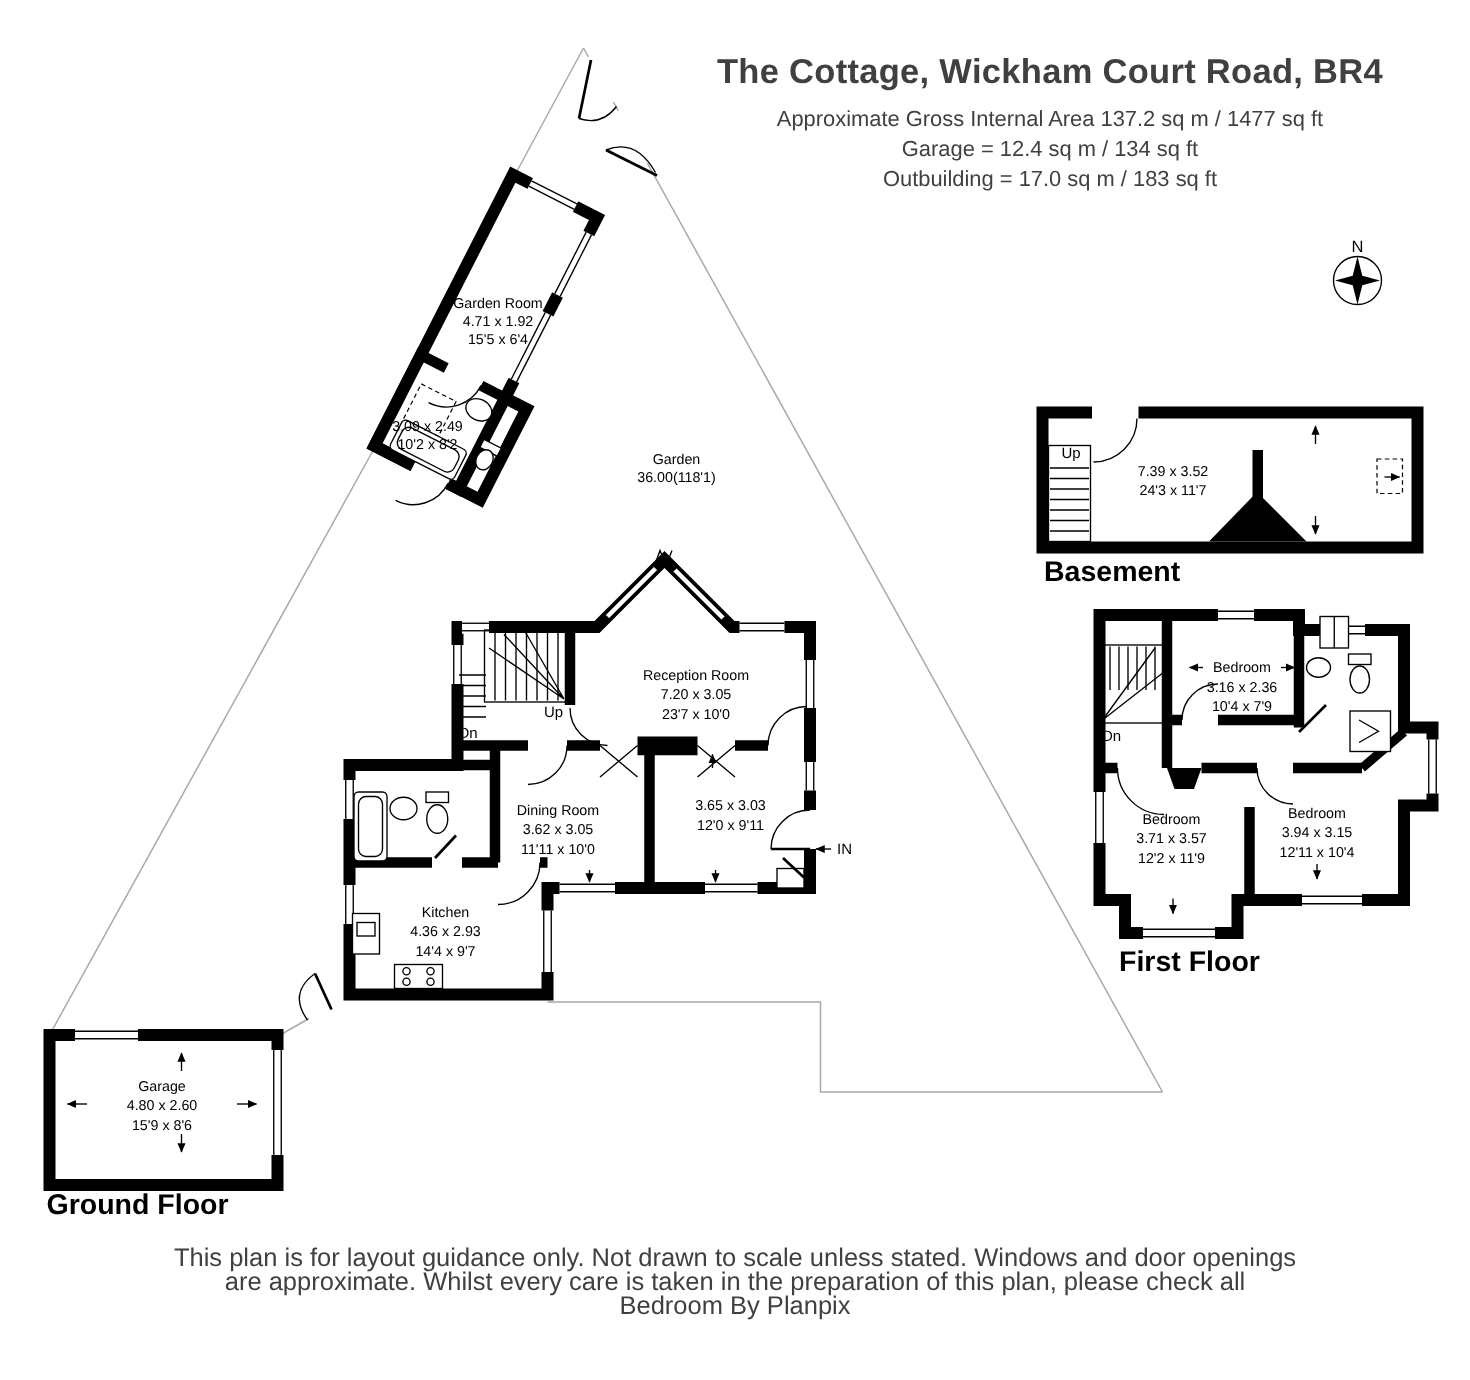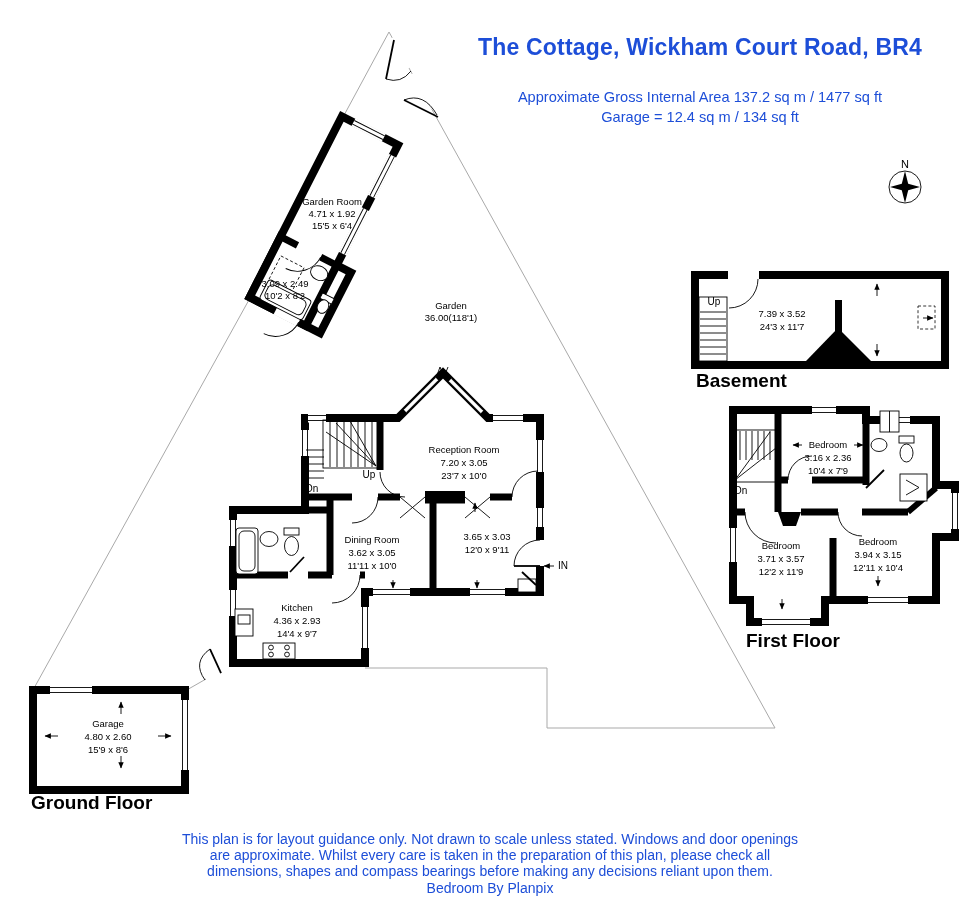--- a/index.html
+++ b/index.html
@@ -1,22 +1,22 @@
 <!DOCTYPE html>
 <html><head>
 <meta charset="utf-8">
 <style>
   html,body{margin:0;padding:0;background:#fff;}
   #page{position:relative;width:980px;height:920px;background:#fff;overflow:hidden;
-        font-family:"Liberation Sans",sans-serif;color:#1d4ed8;}
+        font-family:"Liberation Sans",sans-serif;color:#404040;}
   #hdr{position:absolute;left:420px;top:34px;width:560px;text-align:center;}
   #hdr .t{font-size:23px;font-weight:bold;letter-spacing:.2px;}
-  #hdr .s{font-size:14.6px;line-height:20px;margin-top:26px;}
+  #hdr .s{font-size:14.6px;line-height:20px;margin-top:9px;}
   #ftr{position:absolute;left:0;top:831px;width:980px;text-align:center;
-       font-size:14px;line-height:16.2px;}
+       font-size:17px;line-height:16.2px;}
   svg{position:absolute;left:0;top:0;}
   .wallO{fill:#fff;stroke:#000;stroke-width:8;stroke-linejoin:miter;}
   .wallI{fill:none;stroke:#000;stroke-width:7;stroke-linecap:butt;}
   .thin{fill:none;stroke:#000;stroke-width:.9;}
   .leaf{fill:none;stroke:#000;stroke-width:1.8;}
   .win{fill:#fff;stroke:none;}
   .wl{stroke:#000;stroke-width:.9;}
   .bound{fill:none;stroke:#a9a9a9;stroke-width:1;}
   .gapw{stroke:#fff;stroke-width:4;}
   .dim{fill:none;stroke:#000;stroke-width:.9;}
@@ -31,20 +31,21 @@
 </head>
 <body>
 
 <div id="page">
 
   <div id="hdr">
     <div class="t">The Cottage, Wickham Court Road, BR4</div>
     <div class="s">
       <div>Approximate Gross Internal Area 137.2 sq m / 1477 sq ft</div>
       <div>Garage = 12.4 sq m / 134 sq ft</div>
+      <div>Outbuilding = 17.0 sq m / 183 sq ft</div>
     </div>
   </div>
 
   <svg width="980" height="920" viewBox="0 0 980 920">
     <defs>
       <marker id="ah" markerWidth="9" markerHeight="8" refX="6.5" refY="3" orient="auto">
         <path d="M0,0 L7,3 L0,6 Z" fill="#000"></path>
       </marker>
     </defs>
 
@@ -362,16 +363,15 @@
     <g>
       <circle cx="905" cy="187" r="16" fill="none" stroke="#000" stroke-width=".9"></circle>
       <path d="M905,171 L908.2,183.8 L920,187 L908.2,190.2 L905,203 L901.8,190.2 L890,187 L901.8,183.8 Z" fill="#000"></path>
       <text class="north" x="905" y="168">N</text>
     </g>
   </svg>
 
   <div id="ftr">
     <div>This plan is for layout guidance only. Not drawn to scale unless stated. Windows and door openings</div>
     <div>are approximate. Whilst every care is taken in the preparation of this plan, please check all</div>
-    <div>dimensions, shapes and compass bearings before making any decisions reliant upon them.</div>
     <div>Bedroom By Planpix</div>
   </div>
 </div>
 
 </body></html>

